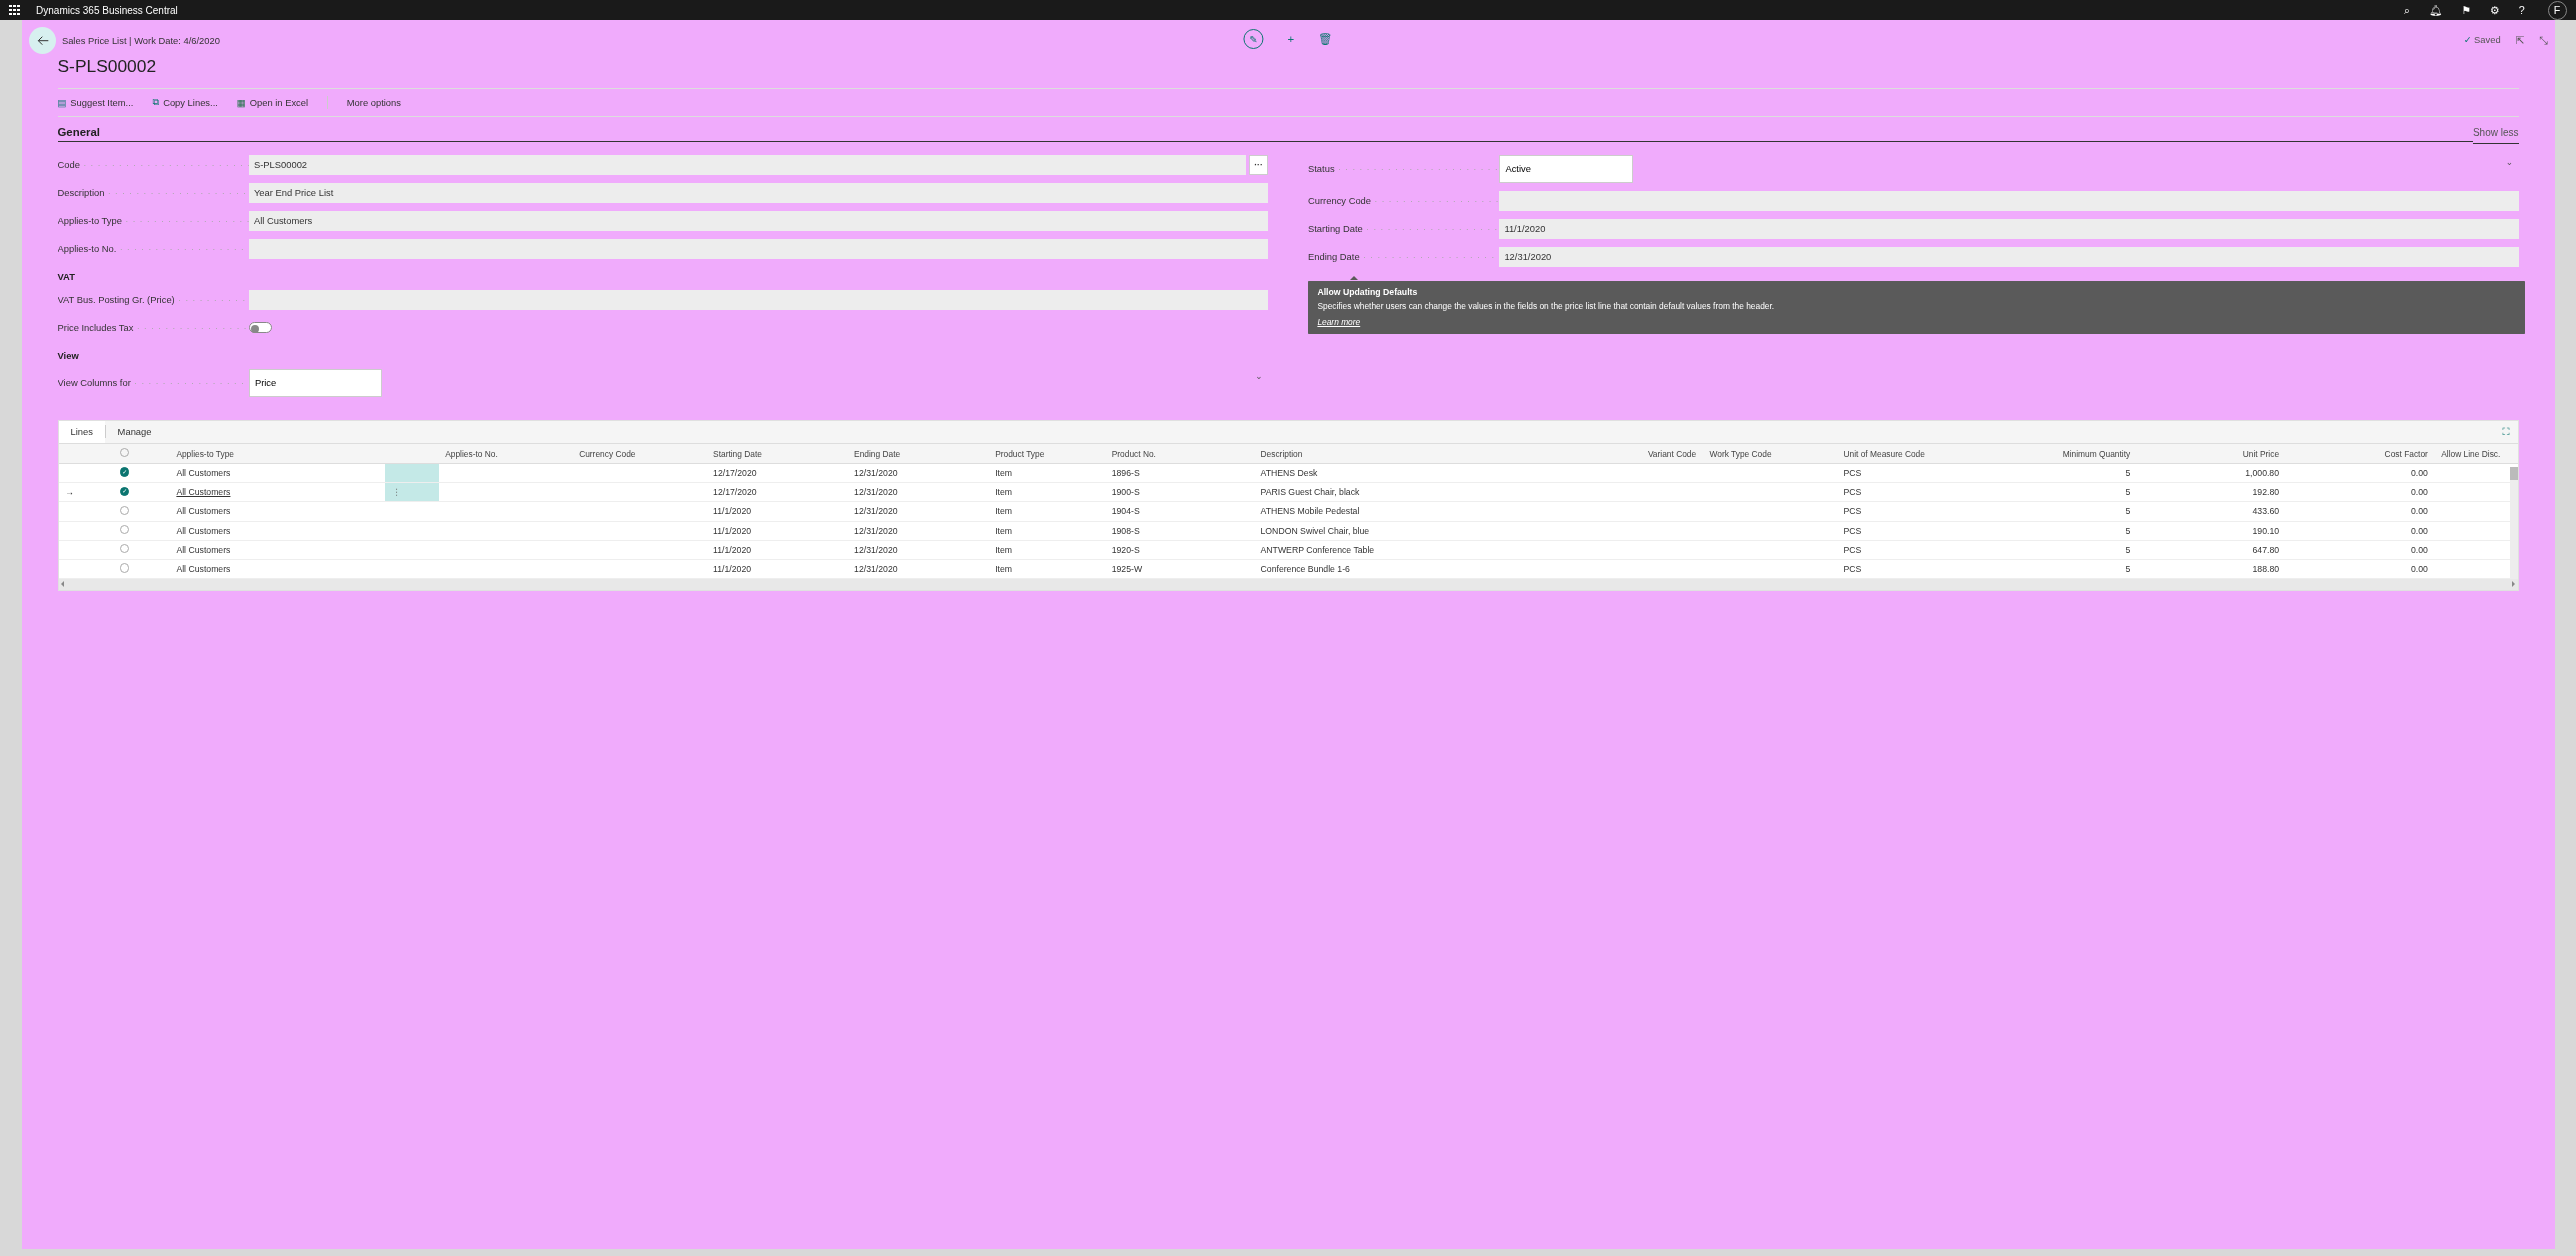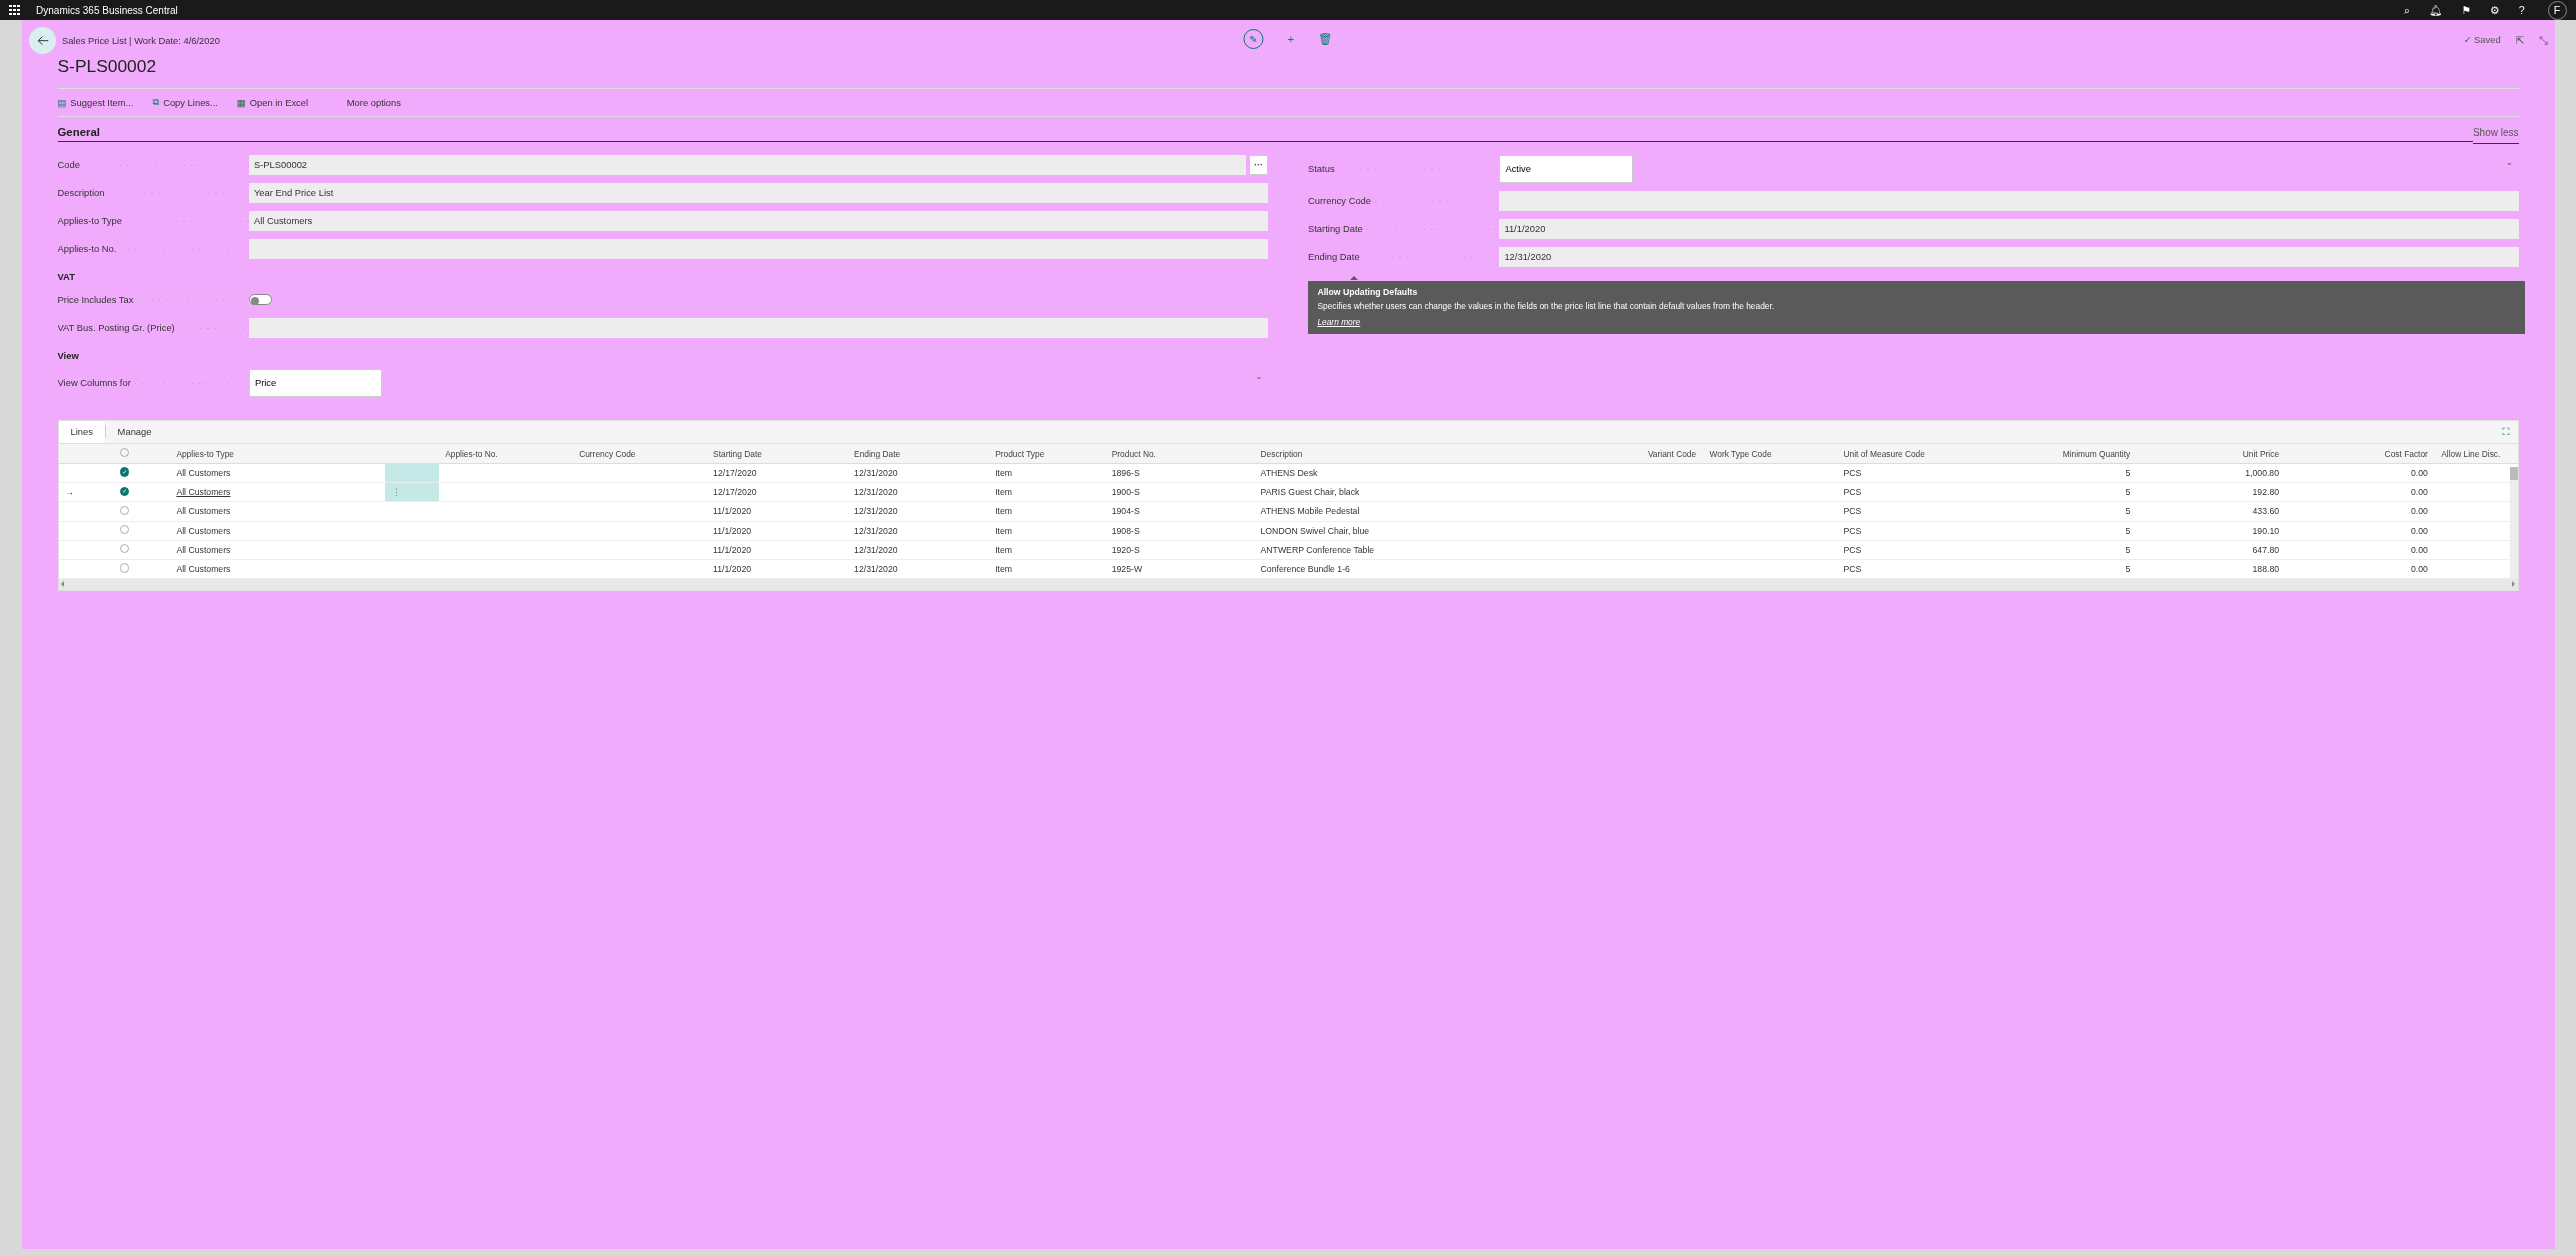--- a/index.html
+++ b/index.html
@@ -174,26 +174,26 @@
       <div class="field-row">
         <div class="field-label">Applies-to Type</div>
         <input class="field-input" value="All Customers" style="">
       </div>
       <div class="field-row">
         <div class="field-label">Applies-to No.</div>
         <input class="field-input" value="" style="">
       </div>
       <div class="subhead">VAT</div>
       <div class="field-row">
+        <div class="field-label">VAT Bus. Posting Gr. (Price)</div>
+        <input class="field-input" value="" style="">
+      </div>
+      <div class="field-row">
         <div class="field-label">Price Includes Tax</div>
         <div class="toggle toggle-outline"></div>
-      </div>
-      <div class="field-row">
-        <div class="field-label">VAT Bus. Posting Gr. (Price)</div>
-        <input class="field-input" value="" style="">
       </div>
       <div class="subhead">View</div>
       <div class="field-row">
         <div class="field-label">View Columns for</div>
         <div class="select-wrap"><input class="select-input" value="Price" style=""></div>
       </div>
     </div>
 
     <div class="form-col">
       <div class="field-row">

